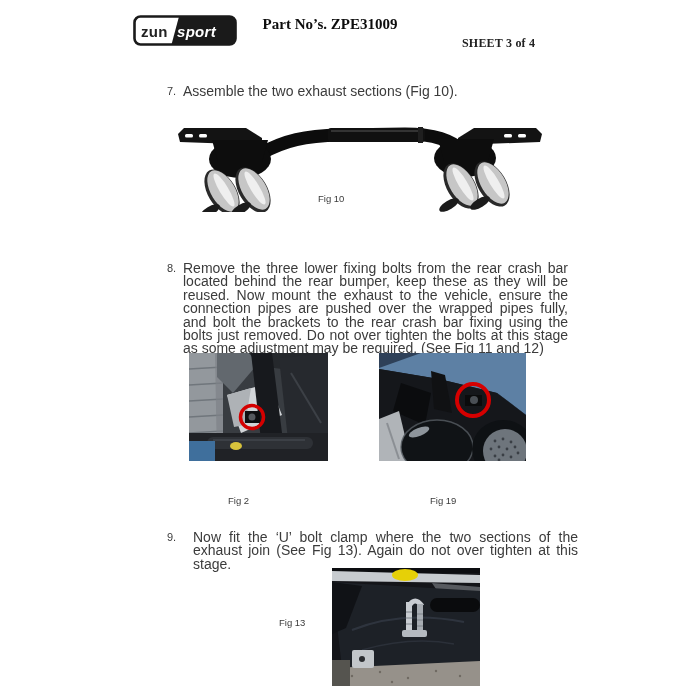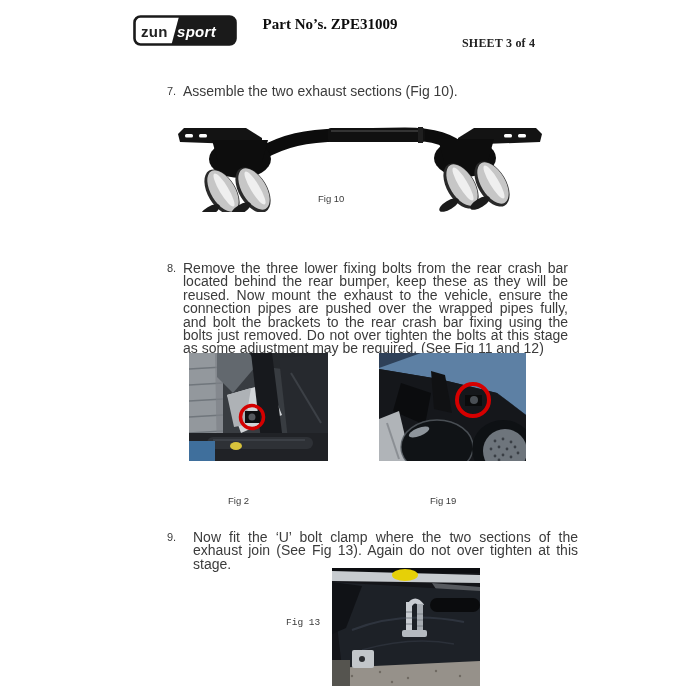--- a/index.html
+++ b/index.html
@@ -186,15 +186,15 @@
         <circle cx="48" cy="104" r="1.2"></circle>
         <circle cx="76" cy="110" r="1.2"></circle>
       <circle cx="104" cy="103" r="1.2"></circle>
         <circle cx="128" cy="108" r="1.2"></circle>
         <circle cx="60" cy="114" r="1.2"></circle>
     </g>
     <rect x="0" y="92" width="18" height="26" fill="#55544f"></rect>
     <rect x="20" y="82" width="22" height="18" rx="2" fill="#c2c6ca"></rect>
     <circle cx="30" cy="91" r="3" fill="#2a2c30"></circle>
   </svg>
-  <div class="abs fig-label" style="left:286px;top:617px;font-family:Liberation Mono, monospace;">Fig 13</div>
+  <div class="abs fig-label" style="left:279px;top:617px;">Fig 13</div>
 
 </div>
 
 </body></html>

